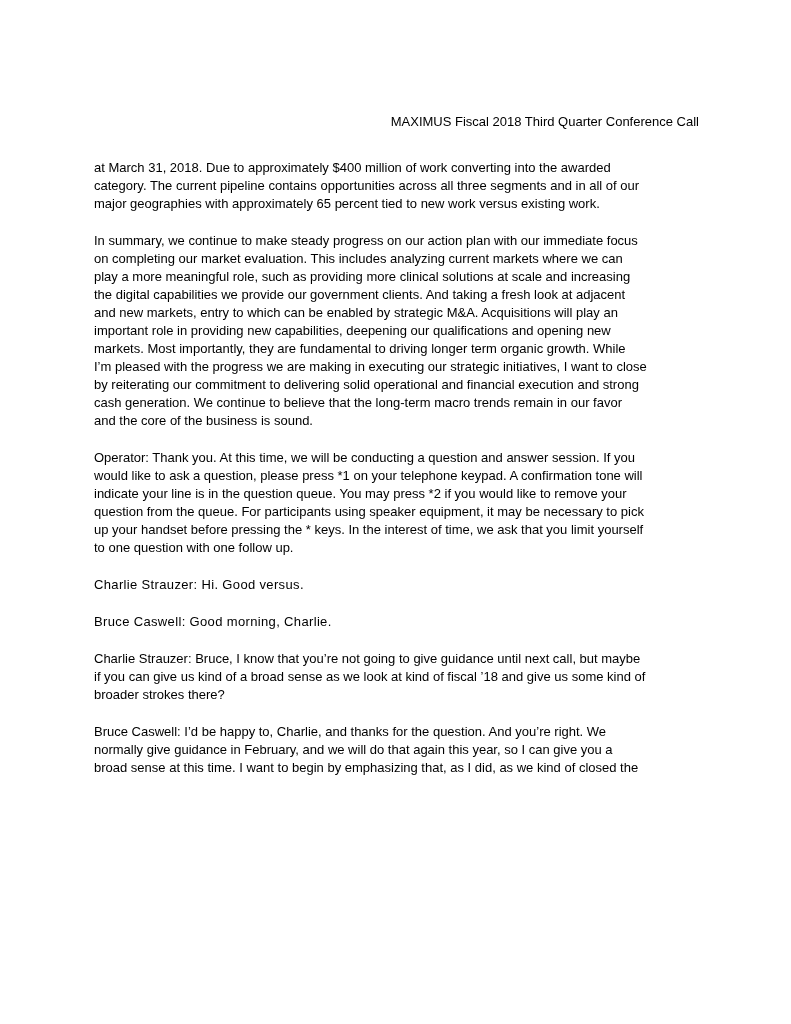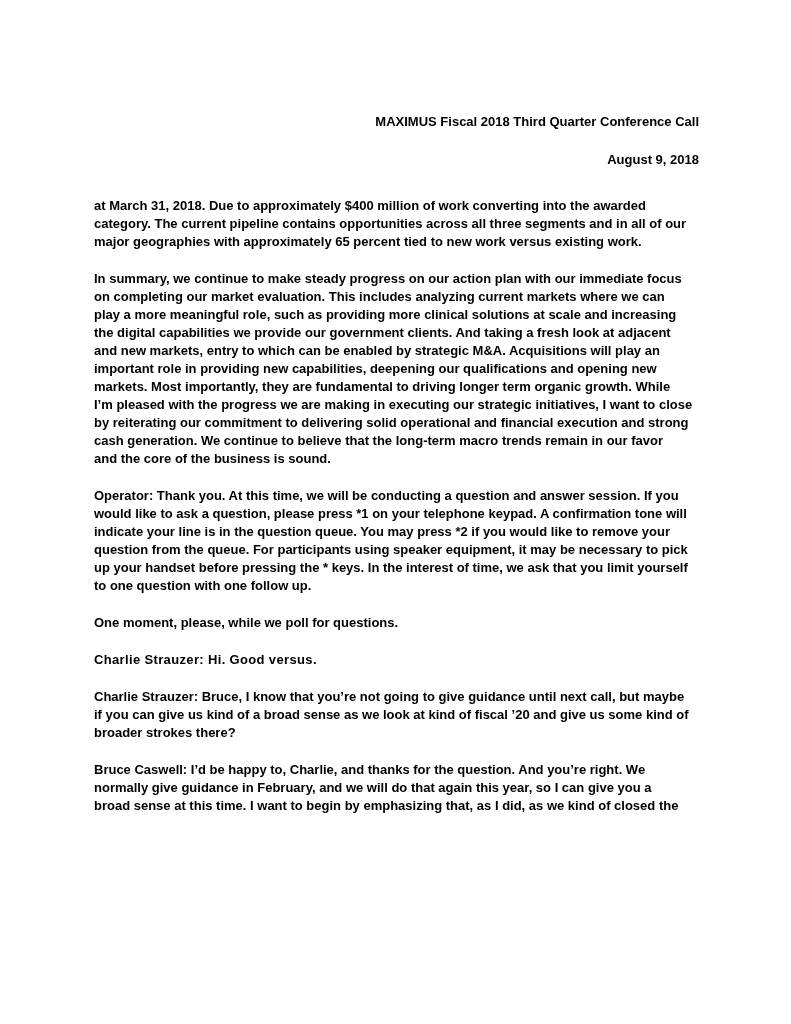--- a/index.html
+++ b/index.html
@@ -1,16 +1,16 @@
 <!DOCTYPE html>
 <html><head>
 <meta charset="utf-8">
 <title>MAXIMUS Fiscal 2018 Third Quarter Conference Call - Page 7</title>
 <style>
-  * { margin: 0; padding: 0; box-sizing: border-box; font-weight: bold; }
+  * { margin: 0; padding: 0; box-sizing: border-box; }
   html, body {
     background: #ffffff;
   }
   body {
     width: 791px;
     height: 1024px;
     font-family: "Liberation Sans", "DejaVu Sans", sans-serif;
     color: #000000;
     overflow: hidden;
   }
@@ -44,21 +44,20 @@
     letter-spacing: 0.35px;
   }
 </style>
 </head>
 <body>
 
 <div class="page">
 
   <div class="doc-header">
     <div>MAXIMUS Fiscal 2018 Third Quarter Conference Call</div>
-    <div>August 9, 2018</div>
   </div>
 
   <div class="doc-body">
     <div class="para">at March 31, 2018. Due to approximately $400 million of work converting into the awarded
 category. The current pipeline contains opportunities across all three segments and in all of our
 major geographies with approximately 65 percent tied to new work versus existing work.</div>
     <div class="para">In summary, we continue to make steady progress on our action plan with our immediate focus
 on completing our market evaluation. This includes analyzing current markets where we can
 play a more meaningful role, such as providing more clinical solutions at scale and increasing
 the digital capabilities we provide our government clients. And taking a fresh look at adjacent
@@ -68,23 +67,23 @@
 I’m pleased with the progress we are making in executing our strategic initiatives, I want to close
 by reiterating our commitment to delivering solid operational and financial execution and strong
 cash generation. We continue to believe that the long-term macro trends remain in our favor
 and the core of the business is sound.</div>
     <div class="para">Operator: Thank you. At this time, we will be conducting a question and answer session. If you
 would like to ask a question, please press *1 on your telephone keypad. A confirmation tone will
 indicate your line is in the question queue. You may press *2 if you would like to remove your
 question from the queue. For participants using speaker equipment, it may be necessary to pick
 up your handset before pressing the * keys. In the interest of time, we ask that you limit yourself
 to one question with one follow up.</div>
-    <div class="para">One moment, please, while we poll for questions.</div>
     <div class="para spaced">Charlie Strauzer: Hi. Good versus.</div>
+    <div class="para spaced">Bruce Caswell: Good morning, Charlie.</div>
     <div class="para">Charlie Strauzer: Bruce, I know that you’re not going to give guidance until next call, but maybe
-if you can give us kind of a broad sense as we look at kind of fiscal ’20 and give us some kind of
+if you can give us kind of a broad sense as we look at kind of fiscal ’18 and give us some kind of
 broader strokes there?</div>
     <div class="para">Bruce Caswell: I’d be happy to, Charlie, and thanks for the question. And you’re right. We
 normally give guidance in February, and we will do that again this year, so I can give you a
 broad sense at this time. I want to begin by emphasizing that, as I did, as we kind of closed the</div>
   </div>
 
 </div>
 
 </body></html>

